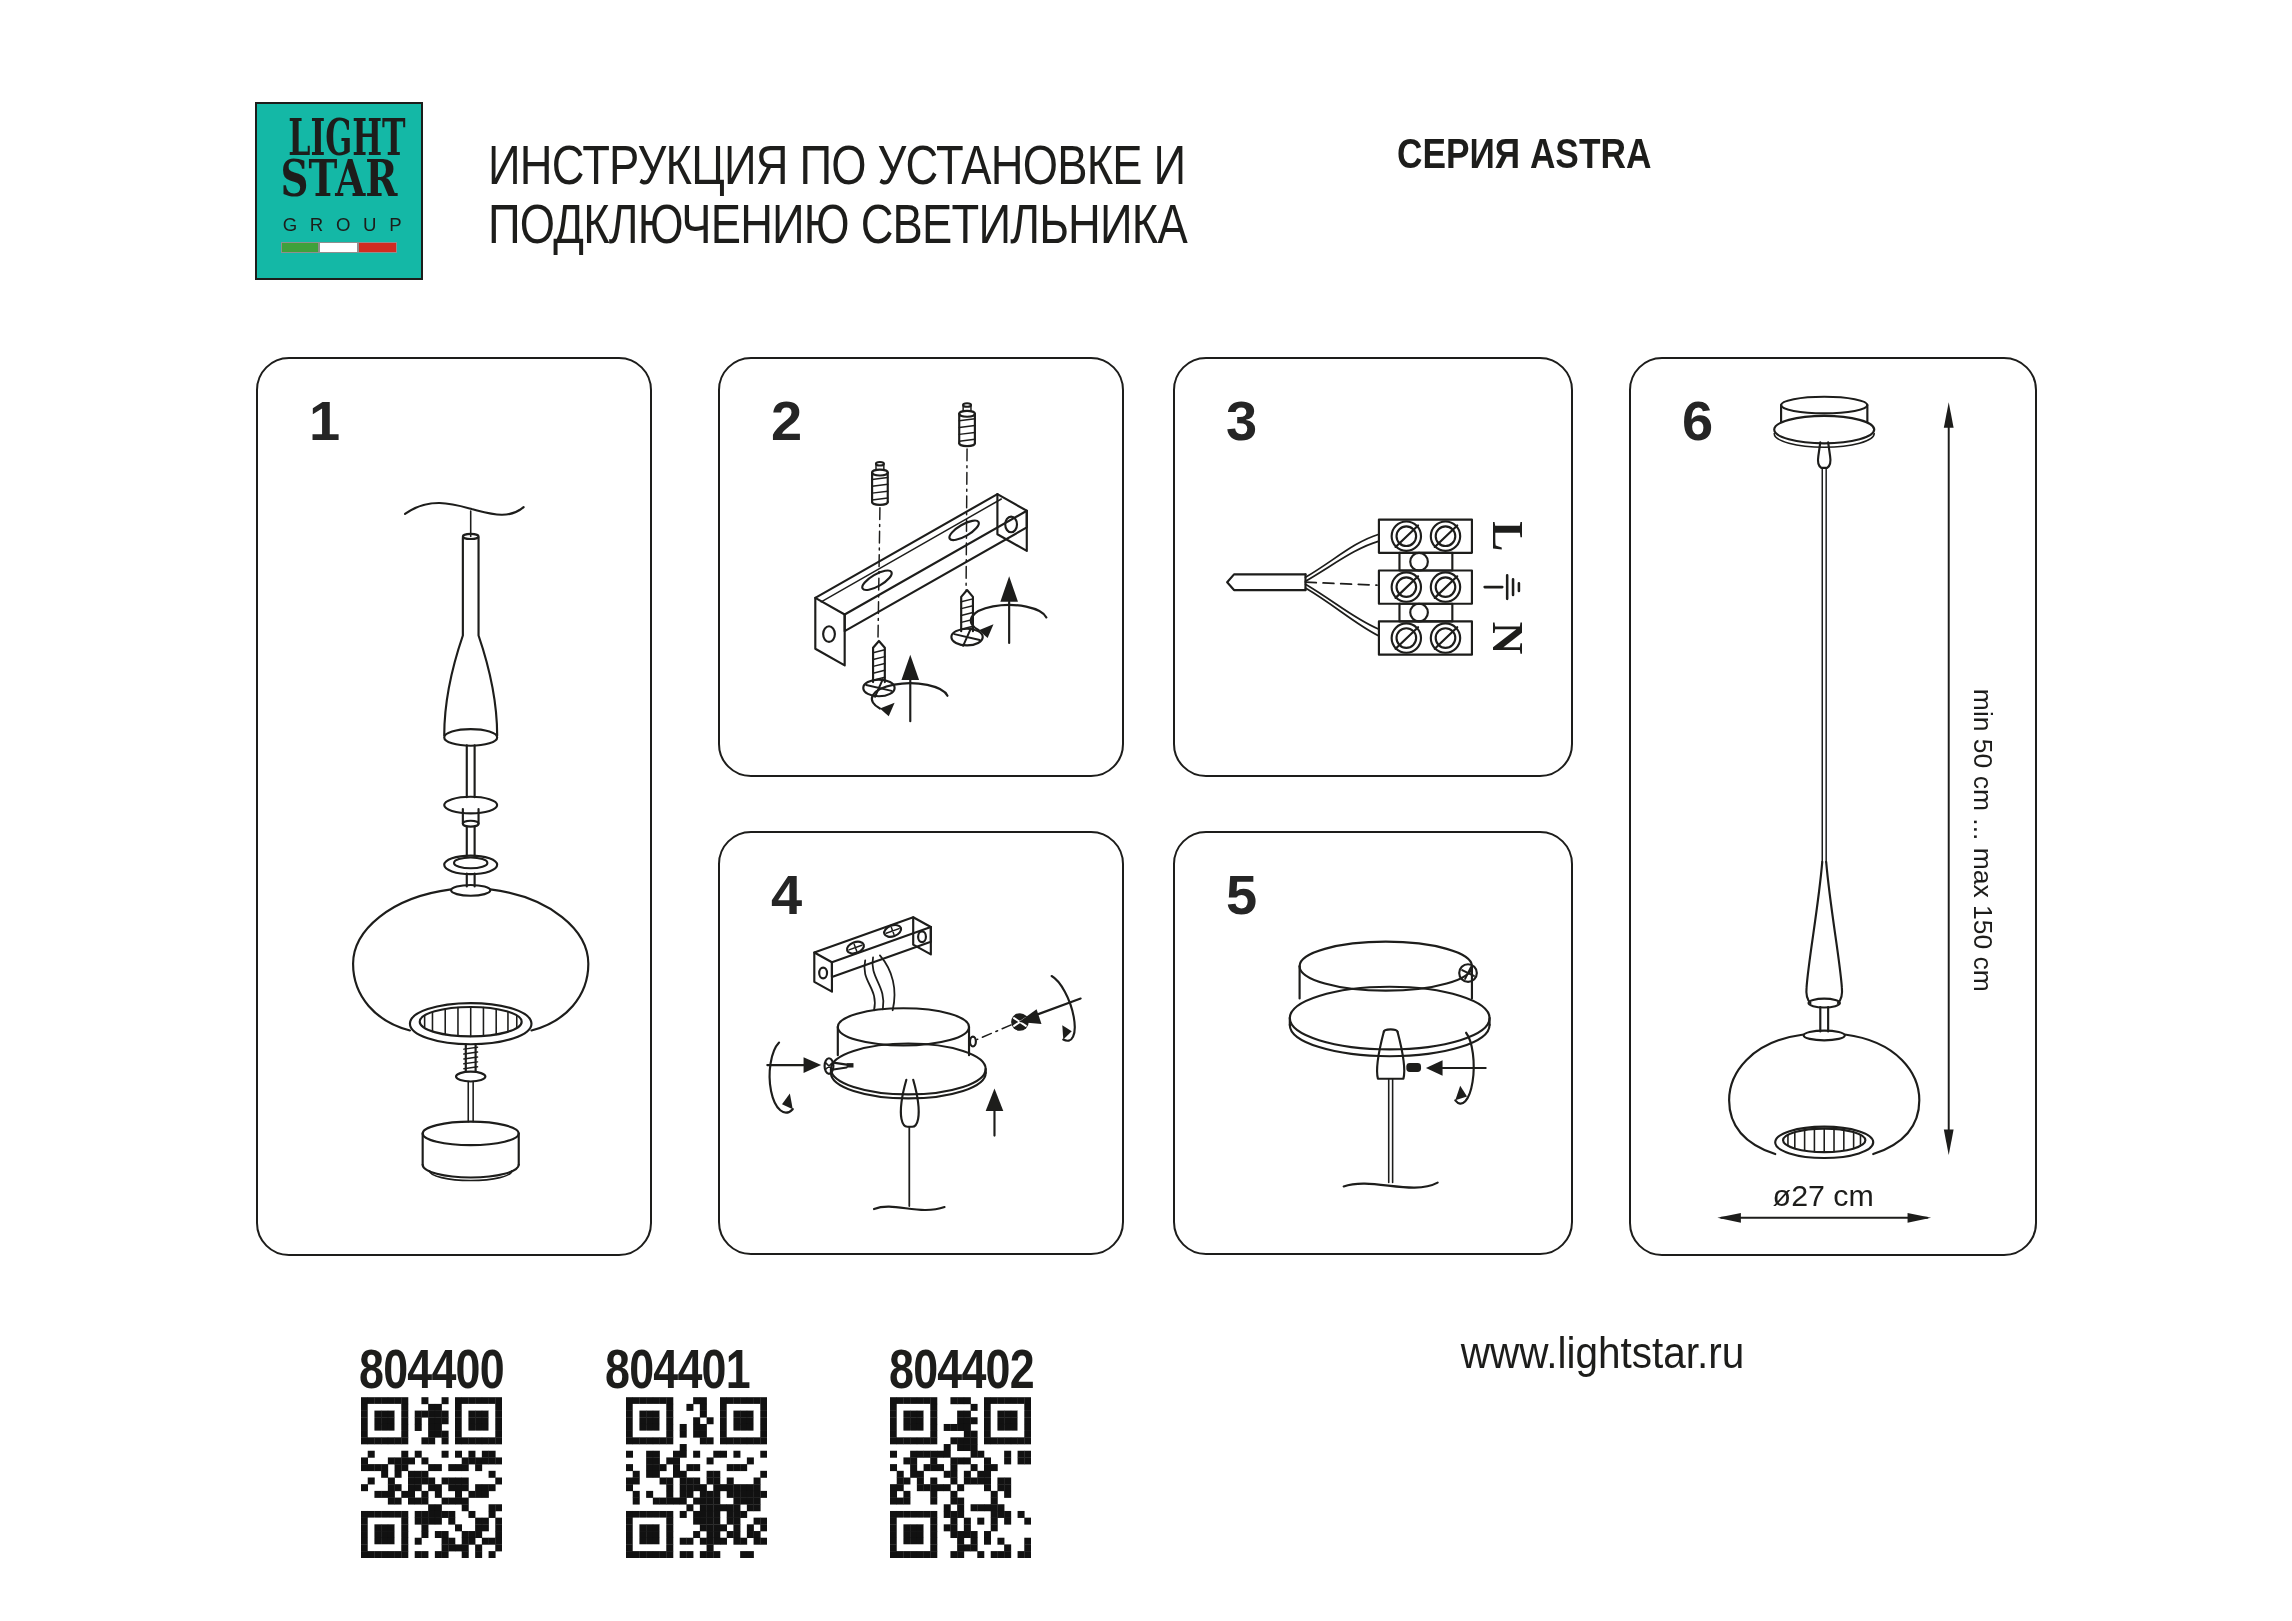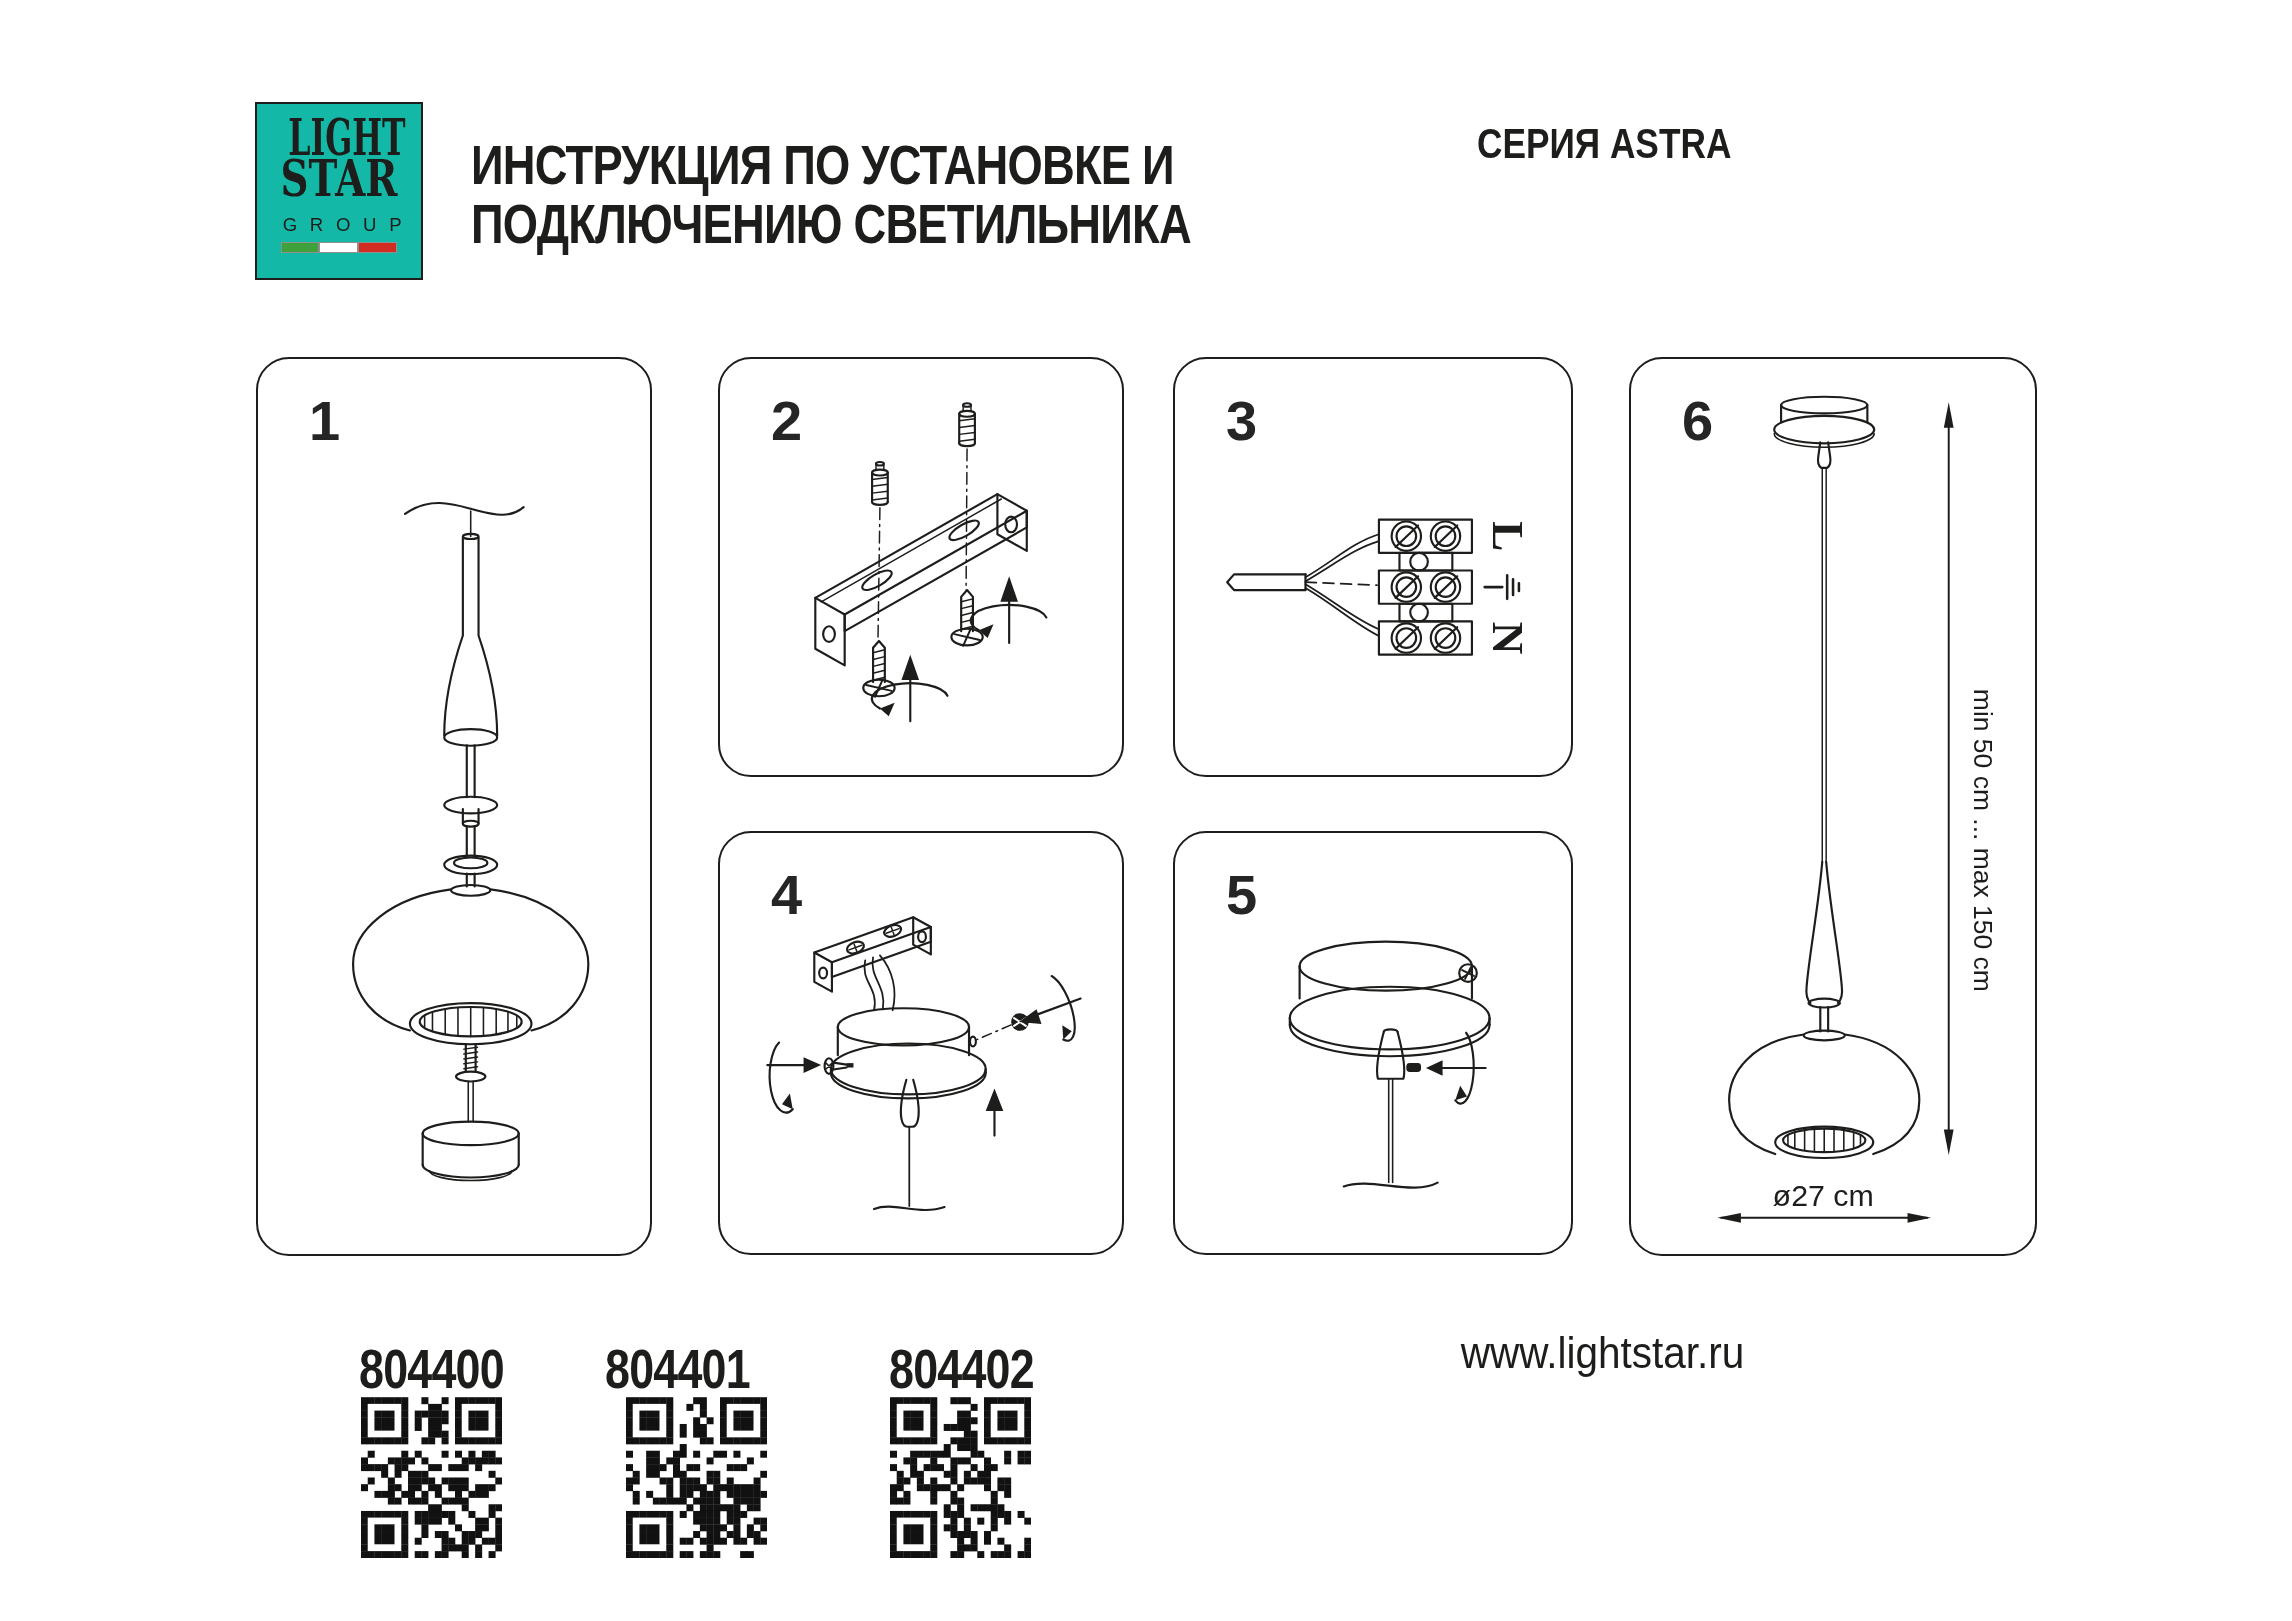--- a/index.html
+++ b/index.html
@@ -12,24 +12,24 @@
     border:2px solid #1d1d1b;background:#14b8a6;}
   .logo-word{position:absolute;left:0;width:100%;text-align:center;
     font-family:"DejaVu Serif","Liberation Serif",serif;font-weight:700;
     font-size:51px;line-height:43px;white-space:nowrap;}
   .logo-light{top:11.8px;transform:scaleX(0.62);}
   .logo-star{top:53px;transform:scaleX(0.76);}
   .logo-group{position:absolute;top:110px;left:0;width:100%;text-align:center;
     font-size:18.6px;font-weight:400;letter-spacing:12.7px;padding-left:19px;box-sizing:border-box;}
   .logo-flag{position:absolute;top:138px;left:23.5px;width:116px;height:10.8px;display:flex;}
   .logo-flag span{flex:1;border:1px solid #8f8f8f;}
-  .title{position:absolute;left:471px;top:135px;font-weight:700;font-size:56px;
+  .title{position:absolute;left:488px;top:135px;font-weight:400;font-size:56px;
     line-height:59px;letter-spacing:-1px;}
   .title div{transform:scaleX(0.81);transform-origin:0 50%;white-space:nowrap;}
-  .series-wrap{position:absolute;left:1369px;top:119px;width:470px;text-align:center;}
+  .series-wrap{position:absolute;left:1369px;top:129px;width:470px;text-align:left;}
   .series{font-size:43px;font-weight:700;display:inline-block;transform:scaleX(0.82);white-space:nowrap;}
   .articles-title{margin-top:9.8px;font-size:53px;font-weight:700;display:block;}
   .articles-title span{display:inline-block;transform:scaleX(0.80);white-space:nowrap;letter-spacing:-1px;}
   
   .panel{position:absolute;border:2.5px solid #1d1d1b;border-radius:33px;background:#fff;box-sizing:border-box;}
   .p1{left:256px;top:357px;width:396px;height:899px;}
   .p2{left:718px;top:357px;width:406px;height:420px;}
   .p3{left:1173px;top:357px;width:400px;height:420px;}
   .p4{left:718px;top:831px;width:406px;height:424px;}
   .p5{left:1173px;top:831px;width:400px;height:424px;}

